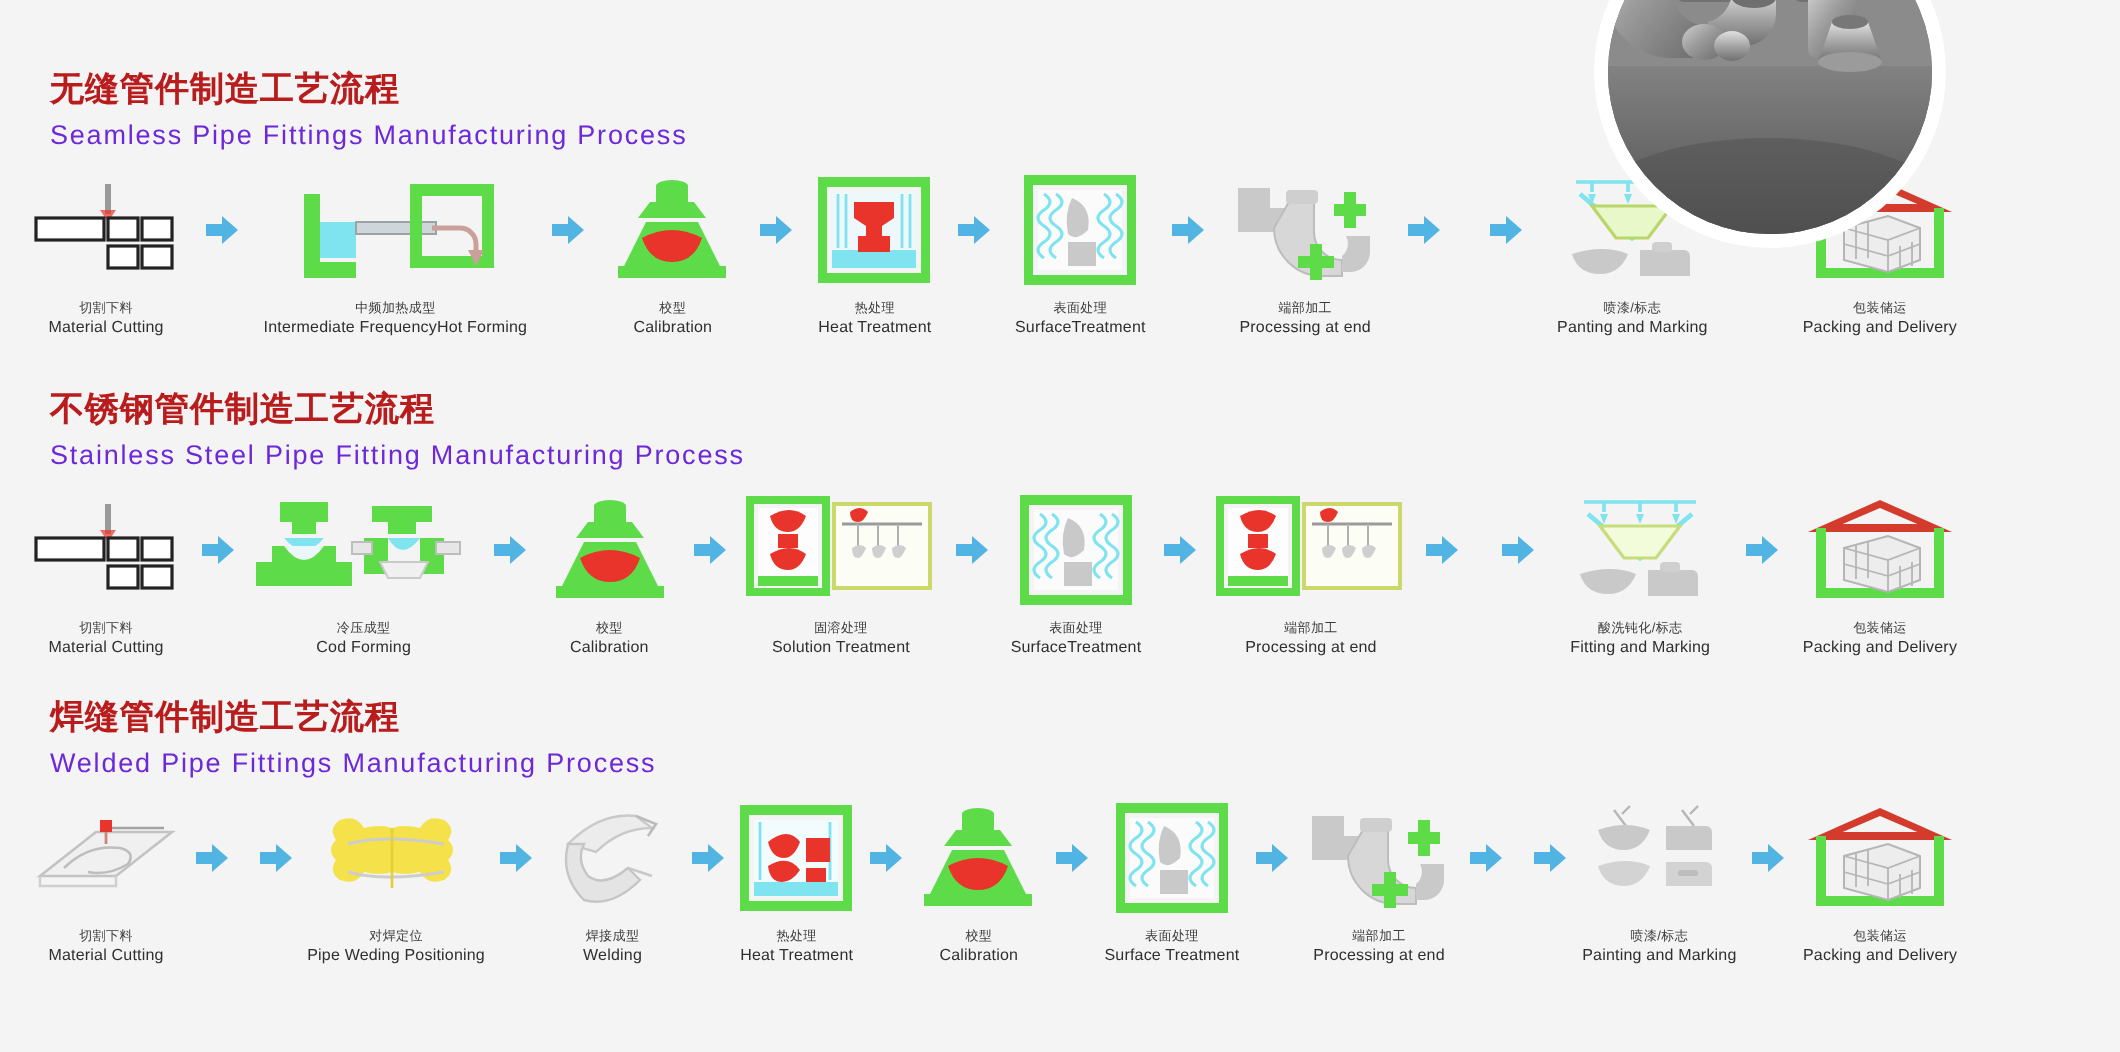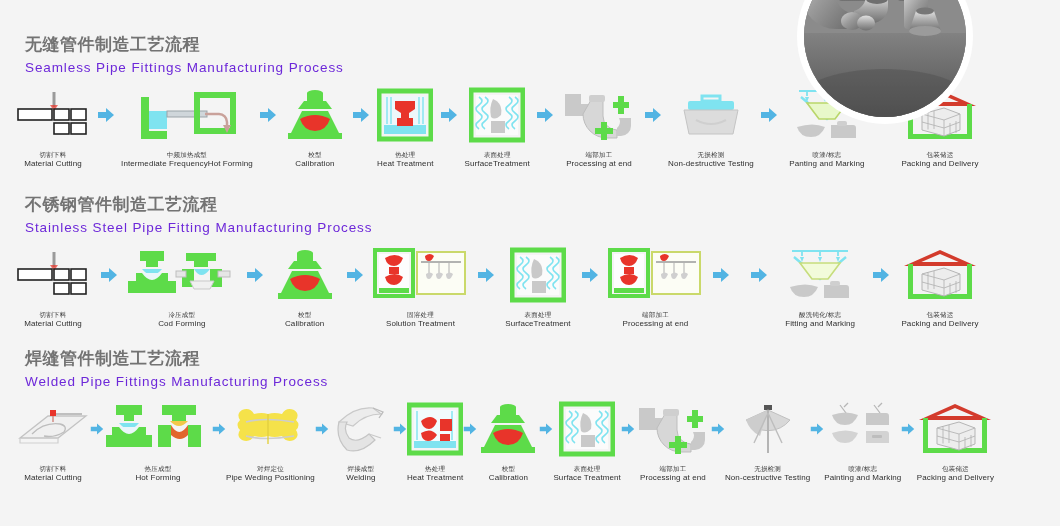--- a/index.html
+++ b/index.html
@@ -38,21 +38,21 @@
   
   .section { position: absolute; left: 0; width: 1060px; }
   .sec1 { top: 34px; }
   .sec2 { top: 194px; }
   .sec3 { top: 348px; }
 
   .sec-heads { padding-left: 25px; }
   .sec-title-cn {
     font-size: 17px;
     font-weight: bold;
-    color: #737373;
+    color: #b91c1c;
     letter-spacing: 0.5px;
     line-height: 1.35;
     white-space: nowrap;
   }
   .sec-title-en {
     font-size: 13.5px;
     color: #6d28d9;
     letter-spacing: 0.9px;
     line-height: 1.5;
     margin-top: 1px;
@@ -288,34 +288,20 @@
         <div class="step-label">
           <span class="lbl-cn">端部加工</span>
           <span class="lbl-en">Processing at end</span>
         </div>
       </div>
       <div class="arrow">
         <svg width="18" height="16" viewBox="0 0 18 16">
     <path d="M1 5 h8 v-4 l8 7 l-8 7 v-4 h-8 z" fill="#52b4e3"></path>
   </svg>
       </div>
-      <div class="step">
-        <div class="step-art">
-          <svg width="62" height="50" viewBox="0 0 62 50">
-     <path d="M22 6 h18 v5 h-18 z" fill="none" stroke="#7fe3f0" stroke-width="3"></path>
-     <rect x="8" y="11" width="46" height="9" rx="2" fill="#7fe3f0"></rect>
-     <path d="M4 20 h54 l-5 24 h-44 z" fill="#dcdcdc" stroke="#c4c4c4" stroke-width="1"></path>
-     <path d="M16 30 q15 8 30 0" fill="none" stroke="#cfcfcf" stroke-width="2"></path>
-   </svg>
-        </div>
-        <div class="step-label">
-          <span class="lbl-cn">无损检测</span>
-          <span class="lbl-en">Non-destructive Testing</span>
-        </div>
-      </div>
       <div class="arrow">
         <svg width="18" height="16" viewBox="0 0 18 16">
     <path d="M1 5 h8 v-4 l8 7 l-8 7 v-4 h-8 z" fill="#52b4e3"></path>
   </svg>
       </div>
       <div class="step">
         <div class="step-art">
           <svg width="84" height="56" viewBox="0 0 84 56">
      <g stroke="#7fe3f0" stroke-width="1.8" fill="none">
        <path d="M14 4 h56"></path>
@@ -635,41 +621,20 @@
         <div class="step-label">
           <span class="lbl-cn">切割下料</span>
           <span class="lbl-en">Material Cutting</span>
         </div>
       </div>
       <div class="arrow">
         <svg width="18" height="16" viewBox="0 0 18 16">
     <path d="M1 5 h8 v-4 l8 7 l-8 7 v-4 h-8 z" fill="#52b4e3"></path>
   </svg>
       </div>
-      <div class="step">
-        <div class="step-art">
-          <svg width="108" height="52" viewBox="0 0 108 52">
-     <rect x="12" y="2" width="26" height="10" fill="#5ddb49"></rect>
-     <rect x="20" y="12" width="10" height="6" fill="#5ddb49"></rect>
-     <path d="M15 20 q10 12 20 0 z" fill="#7fe3f0"></path>
-     <path d="M8 24 h34 v8 h6 v12 h-46 v-12 h6 z" fill="#5ddb49"></path>
-     <path d="M15 24 q10 14 20 0 z" fill="#eaf6fa"></path>
-     <rect x="58" y="2" width="34" height="10" fill="#5ddb49"></rect>
-     <rect x="68" y="12" width="14" height="6" fill="#5ddb49"></rect>
-     <path d="M66 18 q9 10 18 0 z" fill="#f2c84a"></path>
-     <rect x="54" y="22" width="13" height="22" fill="#5ddb49"></rect>
-     <rect x="84" y="22" width="13" height="22" fill="#5ddb49"></rect>
-     <path d="M67 22 q8 14 17 0 l0 10 q-8 8 -17 0 z" fill="#e1662c"></path>
-   </svg>
-        </div>
-        <div class="step-label">
-          <span class="lbl-cn">热压成型</span>
-          <span class="lbl-en">Hot Forming</span>
-        </div>
-      </div>
       <div class="arrow">
         <svg width="18" height="16" viewBox="0 0 18 16">
     <path d="M1 5 h8 v-4 l8 7 l-8 7 v-4 h-8 z" fill="#52b4e3"></path>
   </svg>
       </div>
       <div class="step">
         <div class="step-art">
           <svg width="76" height="46" viewBox="0 0 76 46">
      <path d="M10 4 q8 -3 12 4 q8 -2 14 0 q6 -2 14 0 q4 -7 12 -4 q6 4 2 10 q5 5 0 10 q4 6 -2 10 q-8 3 -12 -4 q-8 2 -14 0 q-6 2 -14 0 q-4 7 -12 4 q-6 -4 -2 -10 q-5 -5 0 -10 q-4 -6 2 -10 z" fill="#f5e24a"></path>
      <path d="M14 16 q18 -5 48 0" fill="none" stroke="#cdcdcd" stroke-width="1.6"></path>
@@ -794,36 +759,20 @@
         <div class="step-label">
           <span class="lbl-cn">端部加工</span>
           <span class="lbl-en">Processing at end</span>
         </div>
       </div>
       <div class="arrow">
         <svg width="18" height="16" viewBox="0 0 18 16">
     <path d="M1 5 h8 v-4 l8 7 l-8 7 v-4 h-8 z" fill="#52b4e3"></path>
   </svg>
       </div>
-      <div class="step">
-        <div class="step-art">
-          <svg width="60" height="52" viewBox="0 0 60 52">
-     <rect x="26" y="2" width="8" height="5" fill="#555"></rect>
-     <path d="M30 7 l22 10 a28 28 0 0 1 -44 0 z" fill="#d8d8d8" stroke="#c0c0c0" stroke-width="1"></path>
-     <path d="M30 7 l-22 10 a28 28 0 0 0 14 16 z" fill="#cdcdcd"></path>
-     <line x1="30" y1="7" x2="30" y2="50" stroke="#b4b4b4" stroke-width="2"></line>
-     <line x1="30" y1="10" x2="16" y2="40" stroke="#bdbdbd" stroke-width="1.4"></line>
-     <line x1="30" y1="10" x2="44" y2="40" stroke="#bdbdbd" stroke-width="1.4"></line>
-   </svg>
-        </div>
-        <div class="step-label">
-          <span class="lbl-cn">无损检测</span>
-          <span class="lbl-en">Non-cestructive Testing</span>
-        </div>
-      </div>
       <div class="arrow">
         <svg width="18" height="16" viewBox="0 0 18 16">
     <path d="M1 5 h8 v-4 l8 7 l-8 7 v-4 h-8 z" fill="#52b4e3"></path>
   </svg>
       </div>
       <div class="step">
         <div class="step-art">
           <svg width="74" height="56" viewBox="0 0 74 56">
      <g stroke="#b6b6b6" stroke-width="1.2" fill="none">
        <path d="M14 4 l6 8"></path>

